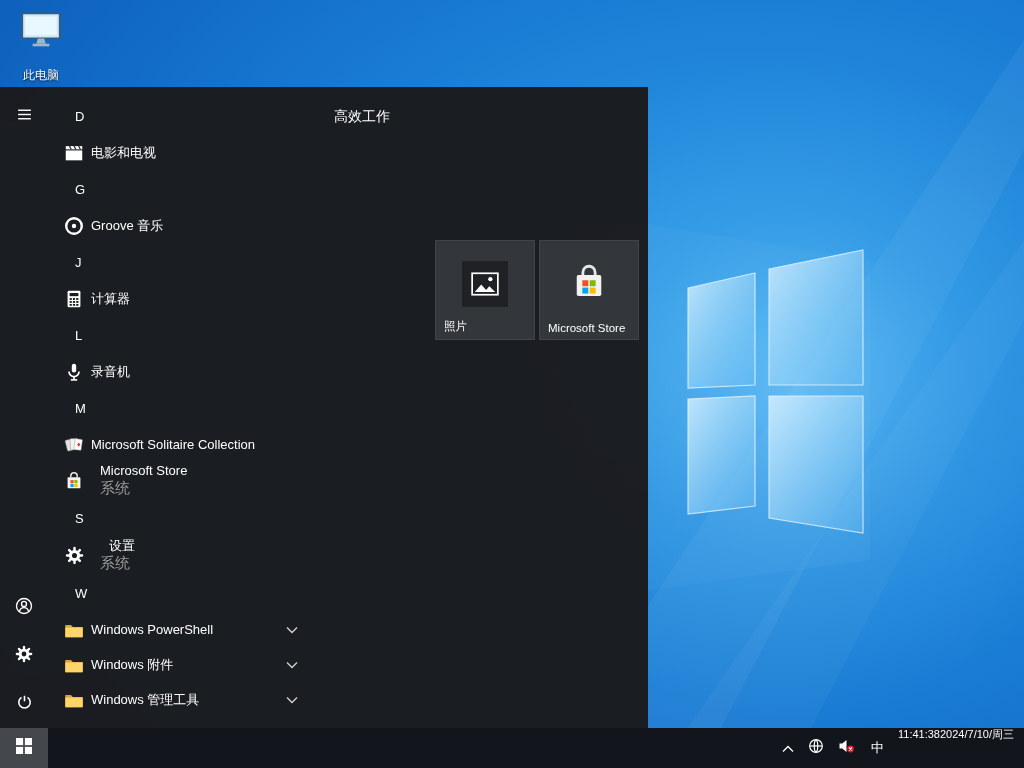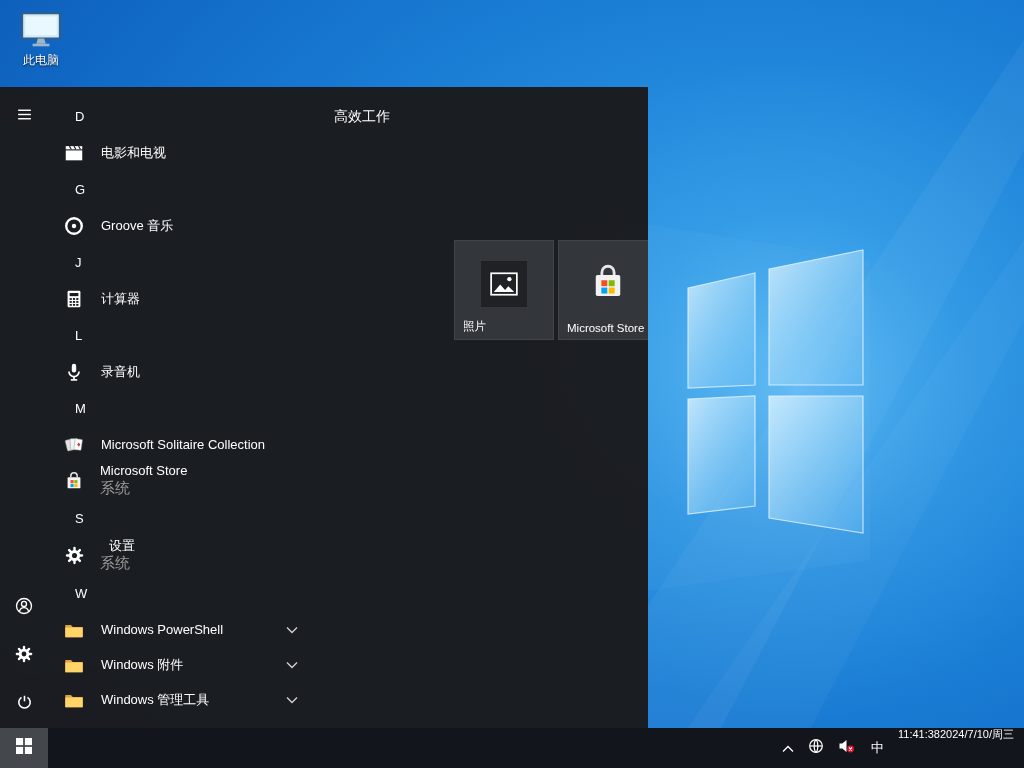--- a/index.html
+++ b/index.html
@@ -4,43 +4,43 @@
 <style>
   *{margin:0;padding:0;box-sizing:border-box}
   html,body{width:1024px;height:768px;overflow:hidden}
   body{font-family:"Liberation Sans","DejaVu Sans",sans-serif;position:relative;background:#0b5ab0;color:#fff}
 
   
   .desktop{position:absolute;inset:0;
     background:radial-gradient(130% 130% at 74% 44%, #35a3ec 0%, #1b7fd6 34%, #1068c4 58%, #0a53ad 80%, #07458f 100%);}
   .wallpaper-art{position:absolute;inset:0;width:1024px;height:768px}
 
-  .desktop-icon{position:absolute;left:12px;top:10px;width:58px;display:flex;flex-direction:column;align-items:center;gap:0;cursor:default}
+  .desktop-icon{position:absolute;left:12px;top:10px;width:58px;display:flex;flex-direction:column;align-items:center;gap:15px;cursor:default}
   .desktop-icon-label{font-size:12px;color:#fff;text-shadow:0 1px 2px rgba(0,0,0,.85)}
 
   
   .start-menu{position:absolute;left:0;top:87px;width:648px;height:641px;background:rgba(26,27,30,.985);display:flex;overflow:hidden;z-index:5}
   .rail{width:48px;flex-shrink:0;display:flex;flex-direction:column}
   .rail-btn{width:48px;height:48px;display:flex;align-items:center;justify-content:center}
   .rail-top{margin-top:5px}
   .rail-bottom{margin-top:auto}
 
   .app-list{width:262px;flex-shrink:0;padding-top:10px;overflow:hidden}
   .list-header{height:38px;display:flex;align-items:center;padding-left:27px;font-size:13px}
   .app-item{height:35px;display:flex;align-items:center;padding-left:13px;font-size:13px}
   .app-item.two-line{height:37px}
   .app-icon{width:26px;height:26px;display:flex;align-items:center;justify-content:center;flex-shrink:0}
-  .app-label{margin-left:14px;white-space:nowrap}
+  .app-label{margin-left:4px;white-space:nowrap}
   .app-text{margin-left:13px;display:flex;flex-direction:column;line-height:1.15}
   .app-sublabel{font-size:15px;color:#9a9a9a}
   .chevron{margin-left:auto;margin-right:12px;display:flex;align-items:center}
 
   .tiles-area{flex:1;position:relative}
   .tiles-group-label{position:absolute;left:24px;top:21px;font-size:14px}
-  .tiles-row{position:absolute;left:144px;top:153px;display:flex;gap:4px}
+  .tiles-row{position:absolute;left:125px;top:153px;display:flex;gap:4px}
   .tile{width:100px;height:100px;background:#33373c;border:1px solid rgba(255,255,255,.07);position:relative;display:flex;align-items:center;justify-content:center;cursor:pointer}
   .tile-label{position:absolute;left:8px;right:3px;bottom:5px;font-size:11.5px;white-space:nowrap;overflow:hidden}
   .photos-chip{width:46px;height:46px;background:#1f2124;display:flex;align-items:center;justify-content:center;margin-bottom:12px}
   .store-tile-icon{margin-bottom:12px}
 
   
   .taskbar{position:absolute;left:0;bottom:0;width:1024px;height:40px;background:#12151b;display:flex;align-items:stretch;z-index:10}
   .start-button{width:48px;display:flex;align-items:center;justify-content:center;background:#44484d}
   .tray{margin-left:auto;display:flex;align-items:center}
   .tray-btn{height:40px;display:flex;align-items:center;justify-content:center;padding:0 7px}

